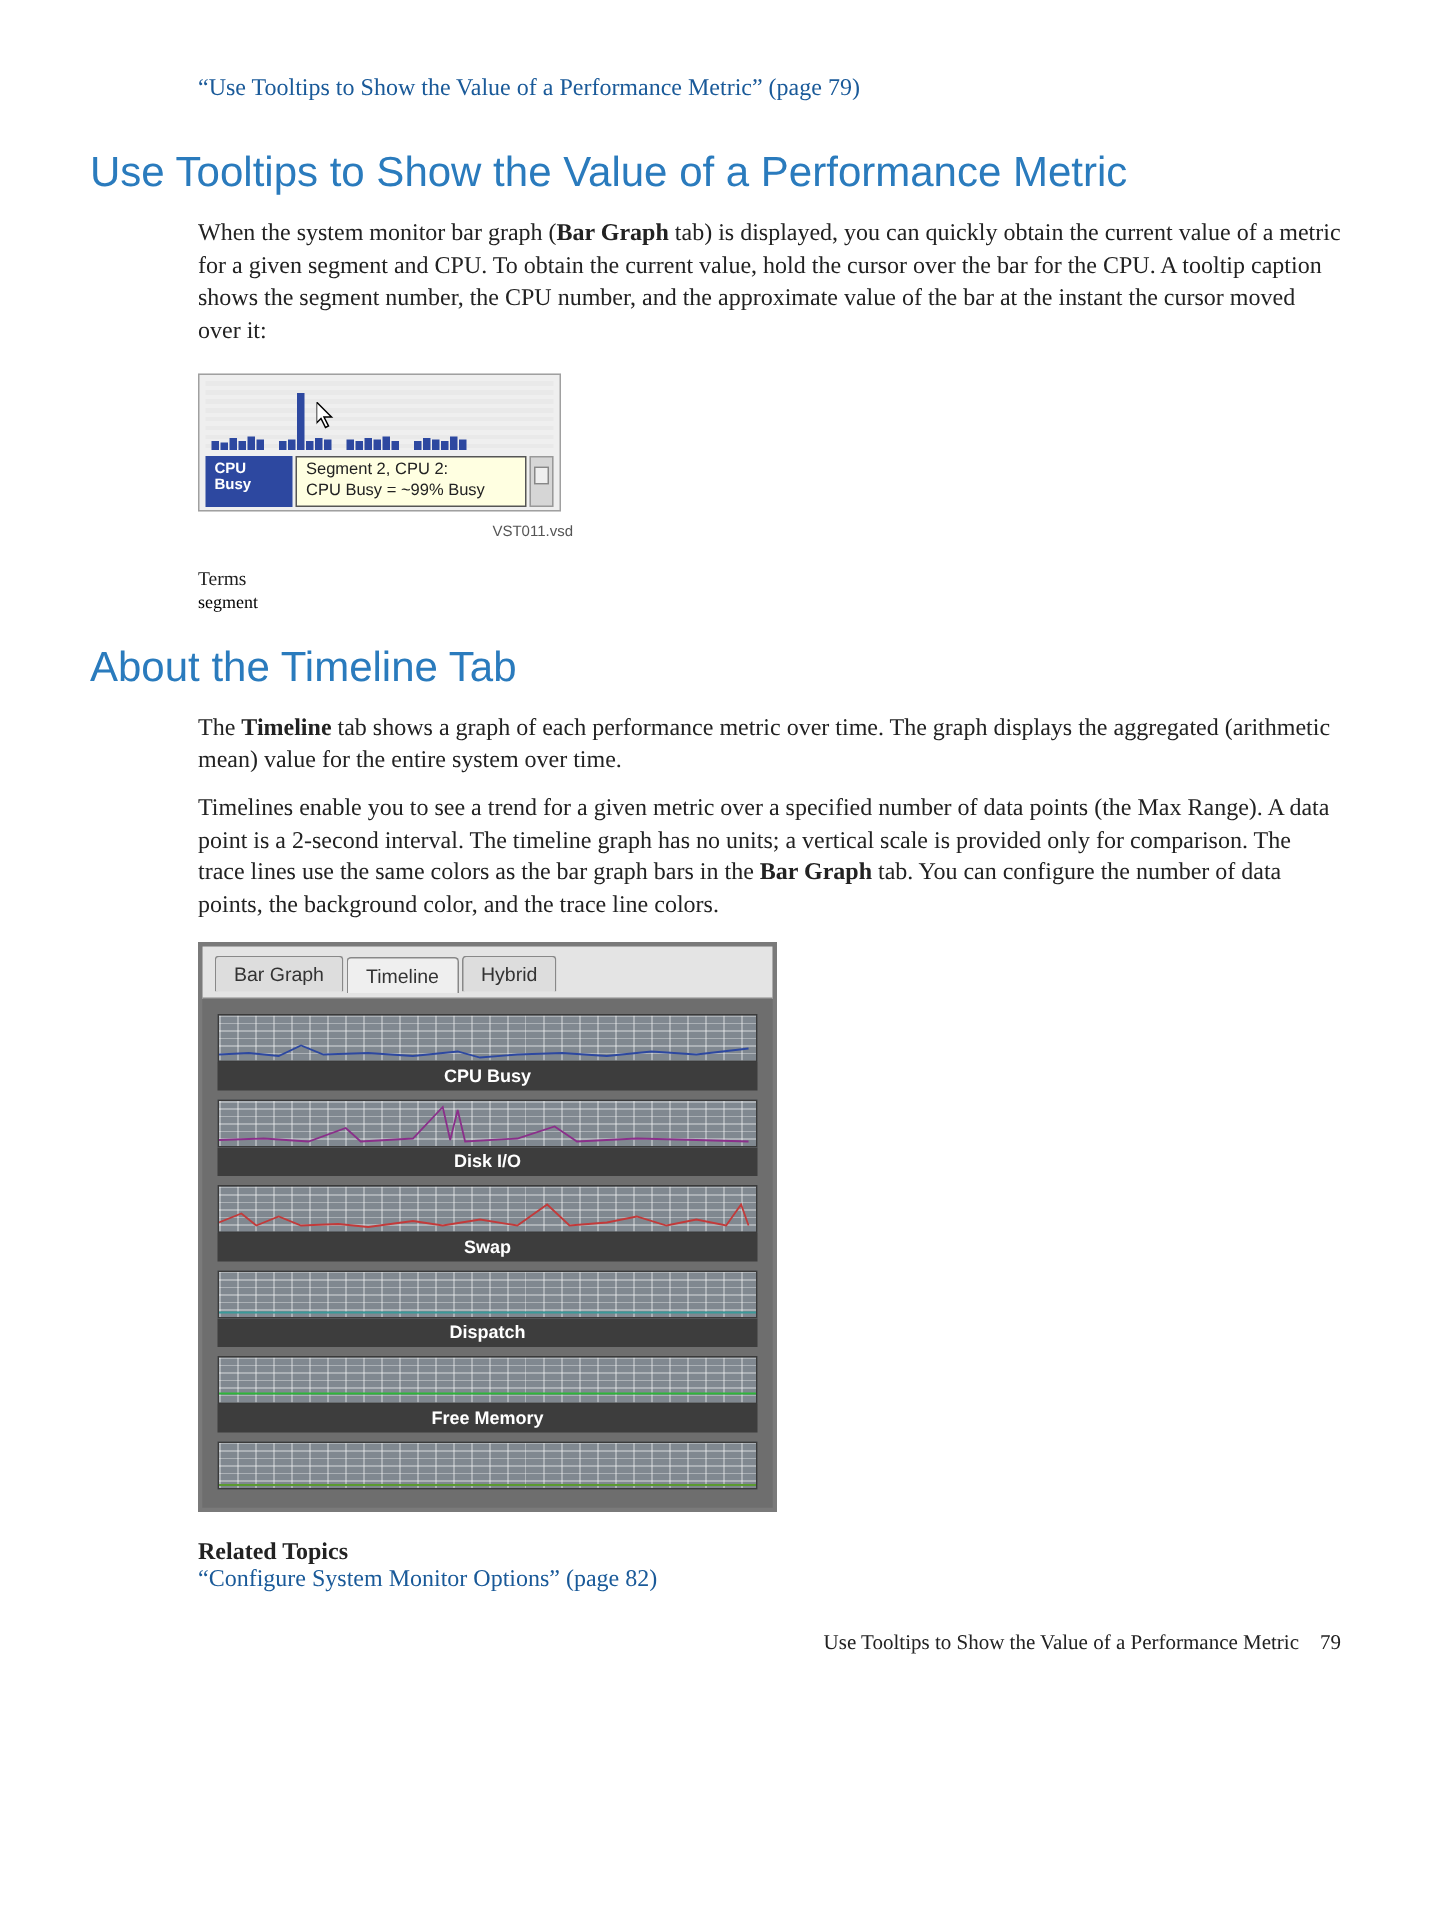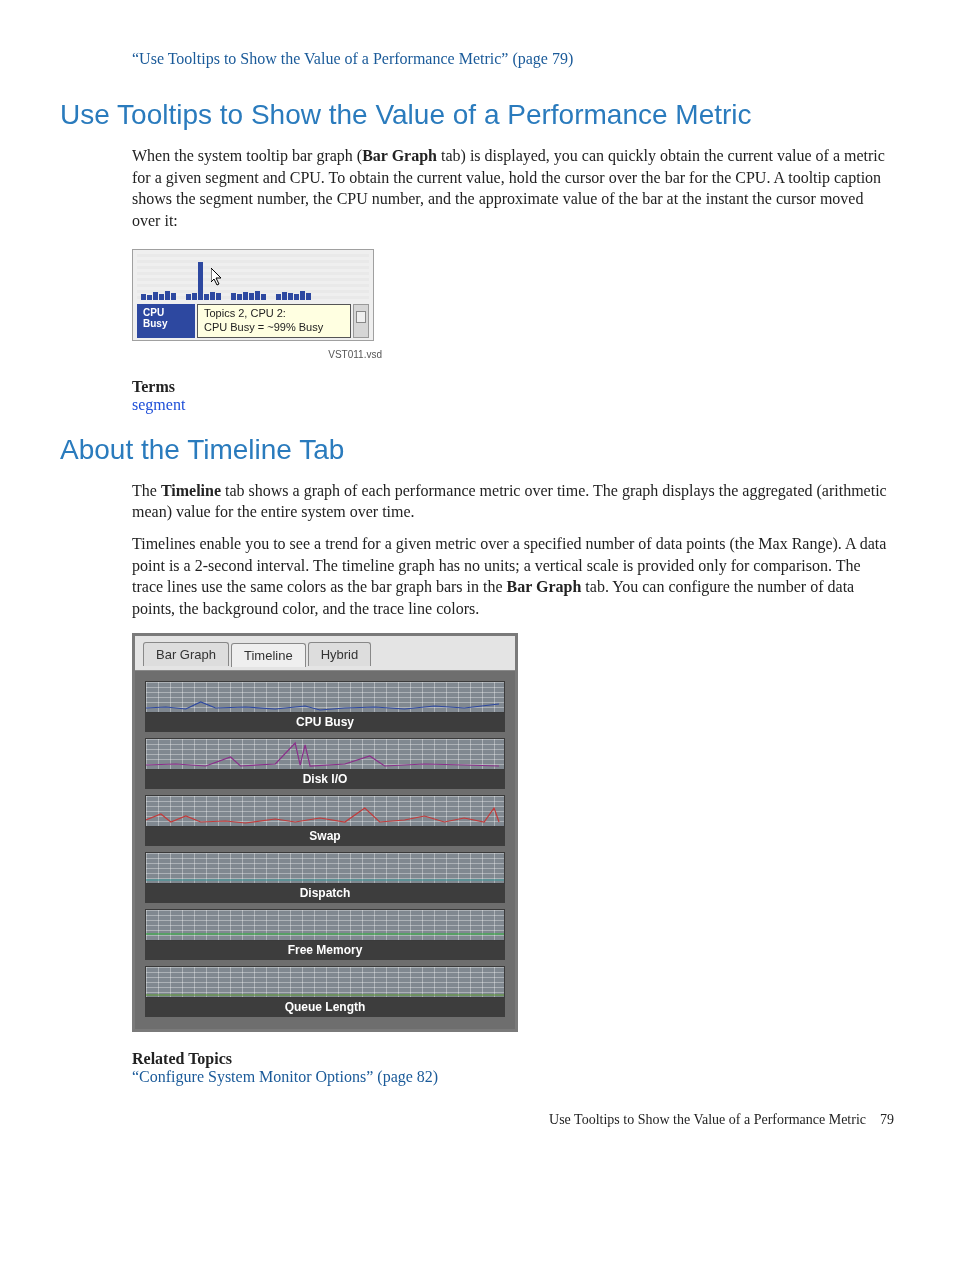--- a/index.html
+++ b/index.html
@@ -99,22 +99,22 @@
   .fig-caption-small {
     font: 10px Arial,sans-serif;
     color:#555;
     text-align:right;
     width:250px;
     margin-left:72px;
     margin-top:6px;
     margin-bottom:18px;
   }
   .terms-block { margin-left:72px; margin-top:6px; margin-bottom:20px; }
-  .terms-heading { font-weight:bold; font-size:16px; }
-  .terms-link { color:#1d4ed8; font-size:16px; }
+  .terms-heading { font-weight:normal; font-size:13px; }
+  .terms-link { color:#000000; font-size:12px; }
 
   
   .fig-container-2 { margin-left:72px; margin-top:14px; margin-bottom:18px; }
   .timeline-window {
     width:380px;
     border:3px solid #7a7a7a;
     background:#6e6e6e;
     padding:0;
   }
   .tabs-row {
@@ -181,21 +181,21 @@
   .footer .pn { }
 </style>
 </head>
 <body>
 
 <div class="link-top">“Use Tooltips to Show the Value of a Performance Metric” (page 79)</div>
 
 <h2 class="section-heading">Use Tooltips to Show the Value of a Performance Metric</h2>
 
 <div class="body-text">
-  <span>When the system tooltip bar graph (</span><b>Bar Graph</b><span> tab) is displayed, you can quickly obtain the current value of a metric for a given segment and CPU. To obtain the current value, hold the cursor over the bar for the CPU. A tooltip caption shows the segment number, the CPU number, and the approximate value of the bar at the instant the cursor moved over it:</span>
+  <span>When the system monitor bar graph (</span><b>Bar Graph</b><span> tab) is displayed, you can quickly obtain the current value of a metric for a given segment and CPU. To obtain the current value, hold the cursor over the bar for the CPU. A tooltip caption shows the segment number, the CPU number, and the approximate value of the bar at the instant the cursor moved over it:</span>
 </div>
 
 <div class="fig-container-1">
   <div class="bargraph-fig">
     <div class="bargraph-bars-row">
       <div class="bar-cluster">
           <div class="bar" style="height:6px"></div>
           <div class="bar" style="height:5px"></div>
           <div class="bar" style="height:8px"></div>
           <div class="bar" style="height:6px"></div>
@@ -226,21 +226,21 @@
           <div class="bar" style="height:9px"></div>
           <div class="bar" style="height:7px"></div>
         </div>
       <svg class="cursor-icon" viewBox="0 0 12 18">
           <path d="M0 0 L0 14 L3 11 L6 17 L8 16 L5 10 L10 10 Z" fill="#fff" stroke="#000" stroke-width="1"></path>
         </svg>
     </div>
     <div class="label-row">
       <div class="cpu-busy-label">CPU Busy</div>
       <div class="tooltip-box">
-        <div>Topics 2, CPU 2:</div>
+        <div>Segment 2, CPU 2:</div>
         <div>CPU Busy = ~99% Busy</div>
       </div>
       <div class="scroll-stub"></div>
     </div>
   </div>
 </div>
 <div class="fig-caption-small">VST011.vsd</div>
 
 <div class="terms-block">
   <div class="terms-heading">Terms</div>
@@ -310,21 +310,20 @@
           </div>
         <div class="metric-label">Free Memory</div>
       </div>
 
       <div class="metric-block">
         <div class="metric-chart">
             <svg class="trace" viewBox="0 0 360 30" preserveAspectRatio="none">
               <polyline points="0,28 360,28" fill="none" stroke="#5a9a2f" stroke-width="1.2"></polyline>
             </svg>
           </div>
-        <div class="metric-label">Queue Length</div>
       </div>
 
     </div>
   </div>
 </div>
 
 <div class="related-block">
   <div class="related-heading">Related Topics</div>
   <div class="related-link">“Configure System Monitor Options” (page 82)</div>
 </div>

